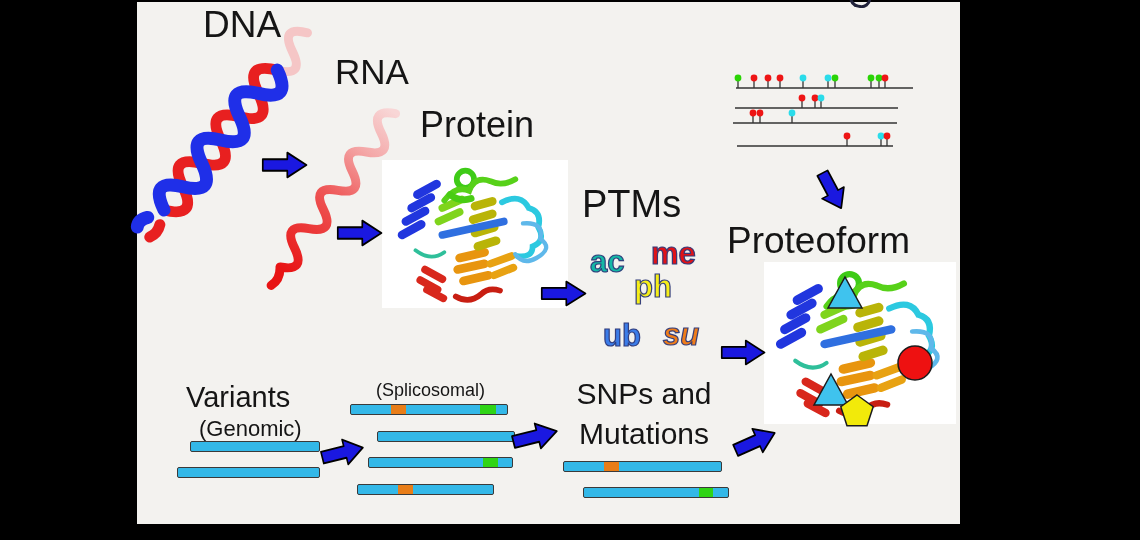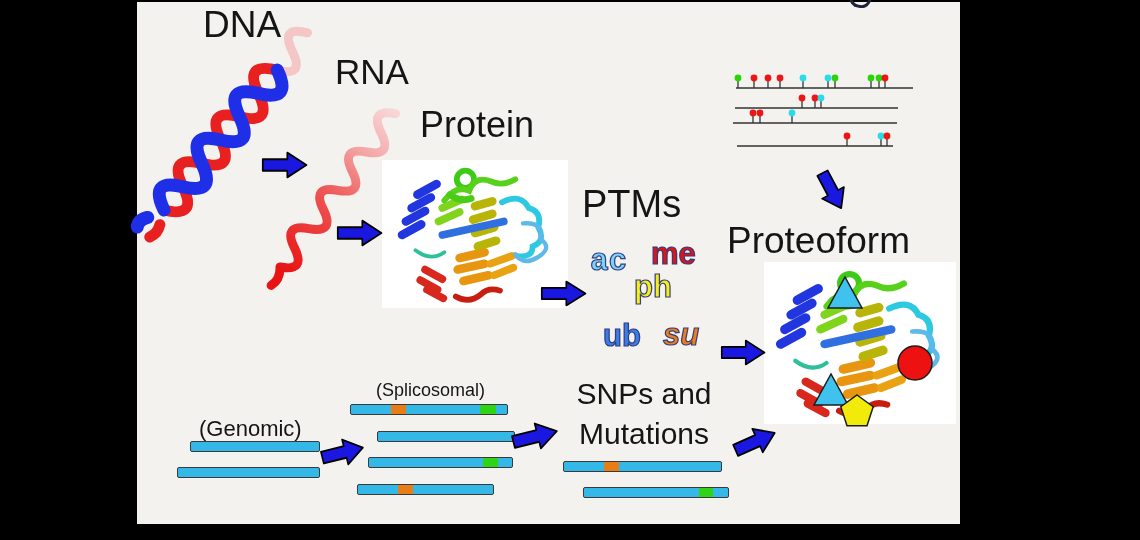--- a/index.html
+++ b/index.html
@@ -66,28 +66,29 @@
         <path d="M140,64 q22,-2 18,16 q14,10 -4,20 q-14,8 -22,-4" stroke="#5fb8ea" stroke-width="4.5"></path>
       </g>
     </defs>
   </svg>
 
   <div class="t title-dna">DNA</div>
   <div class="t title-rna">RNA</div>
   <div class="t title-protein">Protein</div>
   <div class="t title-ptms">PTMs</div>
   <div class="t title-proteoform">Proteoform</div>
+  <div class="t title-variants">Variants</div>
   <div class="t sub-genomic">(Genomic)</div>
   <div class="t sub-splico">(Splicosomal)</div>
   <div class="snps-block">
     <div>SNPs and</div>
     <div>Mutations</div>
   </div>
 
-  <div class="ptm ptm-ac" style="color: #7dd3fc; font-family: Liberation Mono, monospace;">ac</div>
+  <div class="ptm ptm-ac" style="color: #14b8a6;">ac</div>
   <div class="ptm ptm-me" style="color: rgb(224, 19, 24);">me</div>
   <div class="ptm ptm-ph" style="color: rgb(246, 238, 24);">ph</div>
   <div class="ptm ptm-ub" style="color: rgb(59, 124, 232);">ub</div>
   <div class="ptm ptm-su" style="color: rgb(239, 125, 26);">su</div>
 
   <svg class="layer" style="left:140px;top:38px;" width="180" height="195" viewBox="0 0 180 195">
     <g transform="translate(24,172) rotate(-51)" fill="none" stroke-linecap="round">
       <path d="M180,0 q12,26 24,0 t24,0" stroke="#f5c6c6" stroke-width="9"></path>
       <path d="M-14,6 q-8,4 -16,0 M0,0 q15,32 30,0 t30,0 t30,0 t30,0 t30,0 t30,0" stroke="#e82020" stroke-width="11"></path>
       <path d="M-16,-8 q-8,-6 -14,-2 M0,0 q15,-32 30,0 t30,0 t30,0 t30,0 t30,0 t30,0" stroke="#1f2fe8" stroke-width="13"></path>

